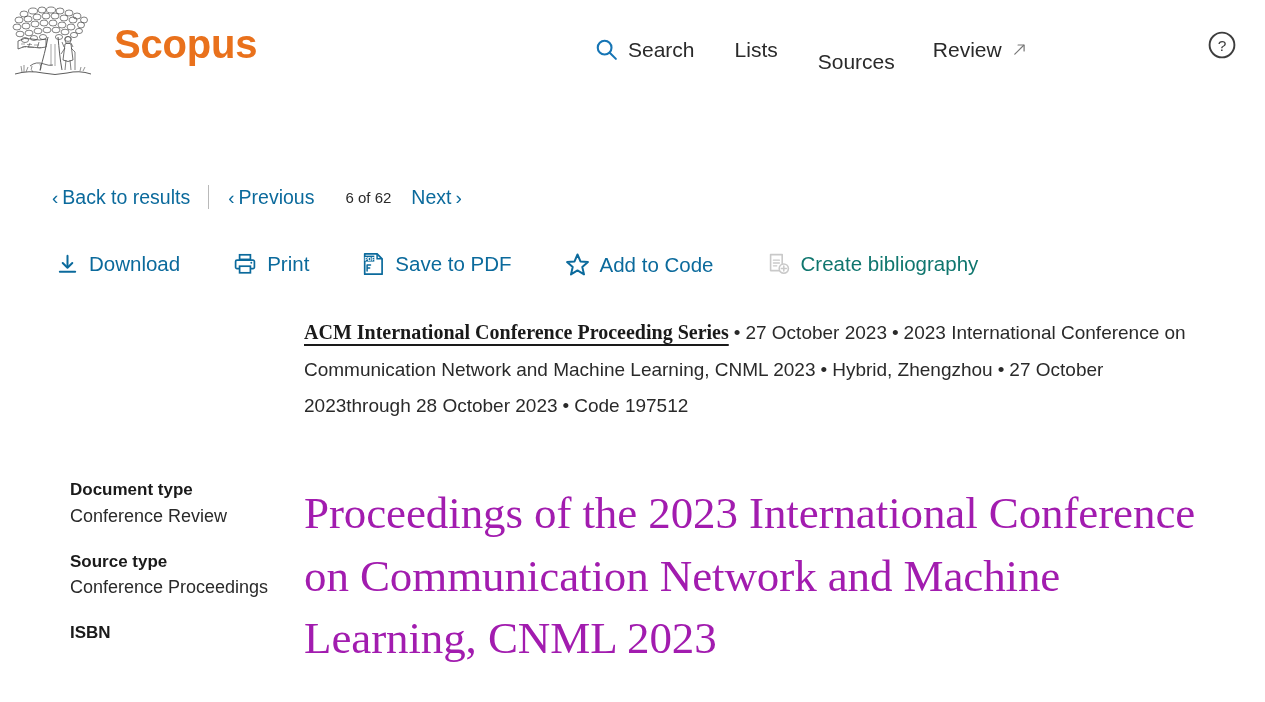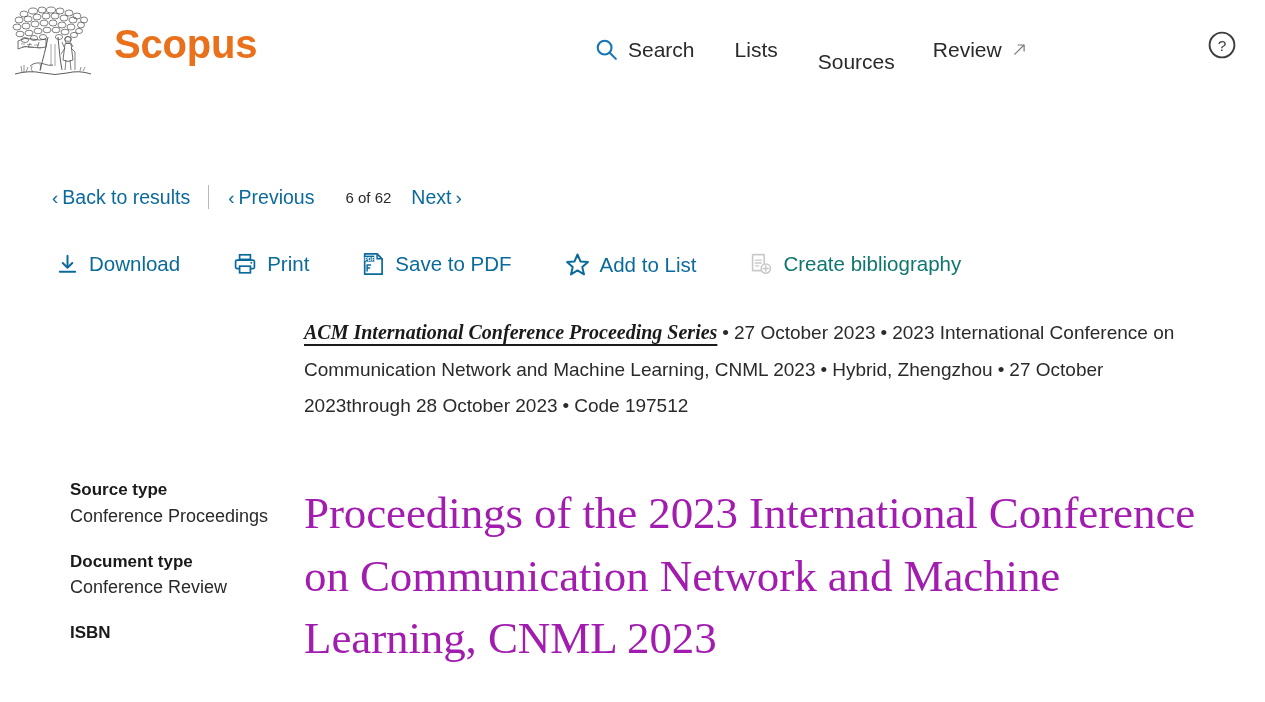--- a/index.html
+++ b/index.html
@@ -178,21 +178,20 @@
     padding-top: 6px;
   }
   .meta-line {
     font-size: 19px;
     color: #2a2a2a;
     line-height: 1.93;
     max-width: 895px;
   }
   .source-link {
     color: #1a1a1a;
-    font-style: italic;
     font-weight: 600;
     font-family: "Liberation Serif", serif;
     text-decoration: underline;
     text-underline-offset: 5px;
     text-decoration-thickness: 1.5px;
     cursor: pointer;
     font-size: 20px;
   }
   .dot-sep {
     display: inline-block;
@@ -363,44 +362,44 @@
       <text x="7" y="8.7" text-anchor="middle" font-family="Liberation Sans, sans-serif" font-size="5.1" font-weight="bold" fill="#ffffff">PDF</text>
       <path d="M4.6 13 v6 M4.6 13 h3.4 M4.6 16 h2.6" stroke="#0b6a9c" stroke-width="1.5" fill="none" stroke-linecap="round"></path>
     </svg>
     <span>Save to PDF</span>
   </button>
 
   <button class="tool-btn">
     <svg width="25" height="25" viewBox="0 0 24 24">
       <path d="M12 2.4 L14.85 9.1 L22 9.7 L16.6 14.45 L18.25 21.5 L12 17.7 L5.75 21.5 L7.4 14.45 L2 9.7 L9.15 9.1 Z" fill="none" stroke="#0b6a9c" stroke-width="1.9" stroke-linejoin="round"></path>
     </svg>
-    <span>Add to List</span>
+    <span>Add to Code</span>
   </button>
 
   <button class="tool-btn disabled" disabled="">
     <svg width="24" height="24" viewBox="0 0 24 24">
       <path d="M3.6 2.6 h11.6 v16 h-11.6 z" fill="none" stroke="#c9c9c9" stroke-width="1.6" stroke-linejoin="round"></path>
       <path d="M6.4 8.2 h6 M6.4 11 h6 M6.4 13.8 h3.4" stroke="#c9c9c9" stroke-width="1.3" stroke-linecap="round"></path>
       <circle cx="16.8" cy="16.6" r="4.6" fill="#ffffff" stroke="#c9c9c9" stroke-width="1.6"></circle>
       <path d="M16.8 14.1 v5 M14.3 16.6 h5" stroke="#c9c9c9" stroke-width="1.5" stroke-linecap="round"></path>
     </svg>
     <span>Create bibliography</span>
   </button>
 </div>
 
 <div class="content">
 
   <aside class="sidebar">
     <div class="side-field">
+      <div class="side-label">Document type</div>
+      <div class="side-value">Conference Review</div>
+    </div>
+    <div class="side-field">
       <div class="side-label">Source type</div>
       <div class="side-value">Conference Proceedings</div>
-    </div>
-    <div class="side-field">
-      <div class="side-label">Document type</div>
-      <div class="side-value">Conference Review</div>
     </div>
     <div class="side-field">
       <div class="side-label">ISBN</div>
     </div>
   </aside>
 
   <main class="main">
     <div class="meta-line">
       <a class="source-link" href="#">ACM International Conference Proceeding Series</a><span class="dot-sep">•</span><span>27 October 2023</span><span class="dot-sep">•</span><span>2023 International Conference on Communication Network and Machine Learning, CNML 2023</span><span class="dot-sep">•</span><span>Hybrid, Zhengzhou</span><span class="dot-sep">•</span><span>27 October 2023through 28 October 2023</span><span class="dot-sep">•</span><span>Code 197512</span>
     </div>

